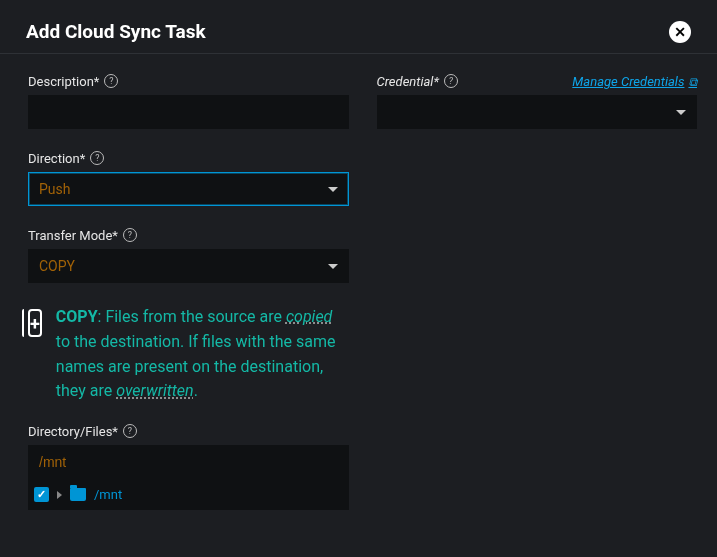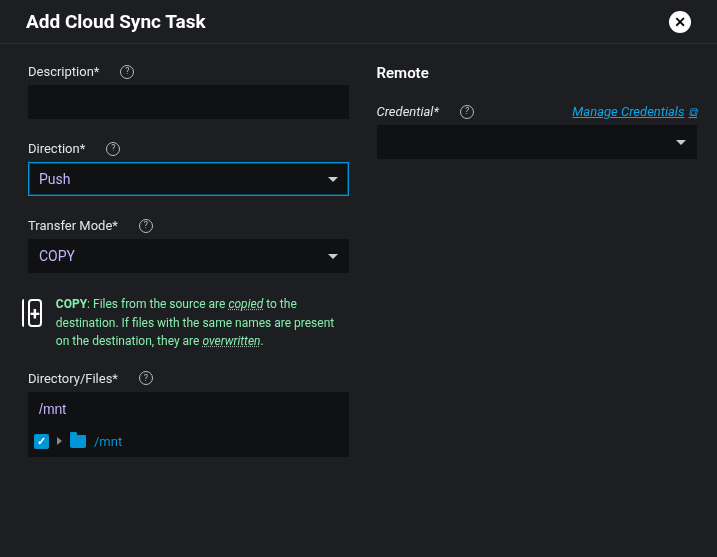--- a/index.html
+++ b/index.html
@@ -12,21 +12,21 @@
     height: 557px;
     overflow: hidden;
   }
   .dialog {
     padding: 0;
   }
   .dialog-header {
     display: flex;
     align-items: center;
     justify-content: space-between;
-    padding: 10px 26px 10px 26px;
+    padding: 20px 26px 10px 26px;
   }
   .dialog-title {
     font-size: 19px;
     font-weight: 700;
   }
   .close-btn {
     width: 22px; height: 22px;
     border-radius: 50%;
     background: #fff;
     color: #000;
@@ -43,22 +43,22 @@
   }
   .col { flex: 1; min-width: 0; }
   .section-title {
     font-size: 15px;
     font-weight: 600;
     margin-bottom: 22px;
   }
   .field { margin-bottom: 22px; }
   .field-label {
     display: flex;
-    align-items: center;
-    gap: 21px;
+    align-items: flex-start;
+    gap: 5px;
     font-size: 13px;
     margin-bottom: 6px;
     color: #e6e6e6;
   }
   .label-row {
     display:flex;
     align-items:center;
     justify-content:space-between;
     margin-bottom:6px;
     font-style:italic;
@@ -72,21 +72,21 @@
     align-items: center;
     justify-content: center;
     font-size: 9px;
     color: #bbb;
     line-height: 1;
   }
   .input, .select {
     width: 100%;
     background: #0f1113;
     border: 1px solid #0f1113;
-    color: #c4b5fd;
+    color: #a16207;
     height: 34px;
     padding: 12px 10px;
     font-size: 14px;
     display:flex;
     align-items:center;
     justify-content:space-between;
   }
   .select { cursor: pointer; }
   .select.focused {
     border: 1px solid #0095d5;
@@ -126,23 +126,23 @@
   }
   .copy-icon::before{
     content:"";
     position:absolute;
     width:6px; height:28px;
     border-left:2px solid #fff;
     left:-8px; top:-2px;
     border-radius:2px 0 0 2px;
   }
   .info-text {
-    font-size: 12px;
+    font-size: 16px;
     line-height: 1.55;
-    color:#86efac;
+    color:#14b8a6;
   }
   .info-text b { font-weight:700; }
   .info-text i.u { font-style: italic; text-decoration: underline dotted; text-decoration-color:#aaa; }
   .tree-row {
     display:flex;
     align-items:center;
     gap:8px;
     padding:6px 6px;
   }
   .checkbox {
@@ -243,21 +243,20 @@
             <span class="checkbox">✓</span>
             <span class="tree-caret"></span>
             <span class="folder-icon"></span>
             <span class="tree-label">/mnt</span>
           </div>
         </div>
       </div>
     </div>
 
     <div class="col">
-      <div class="section-title">Remote</div>
 
       <div class="field">
         <div class="label-row">
           <div class="field-label">
             <span>Credential*</span>
             <span class="help-icon">?</span>
           </div>
           <a class="link" href="#">
             <span>Manage Credentials</span>
             <span class="ext-icon">⧉</span>

